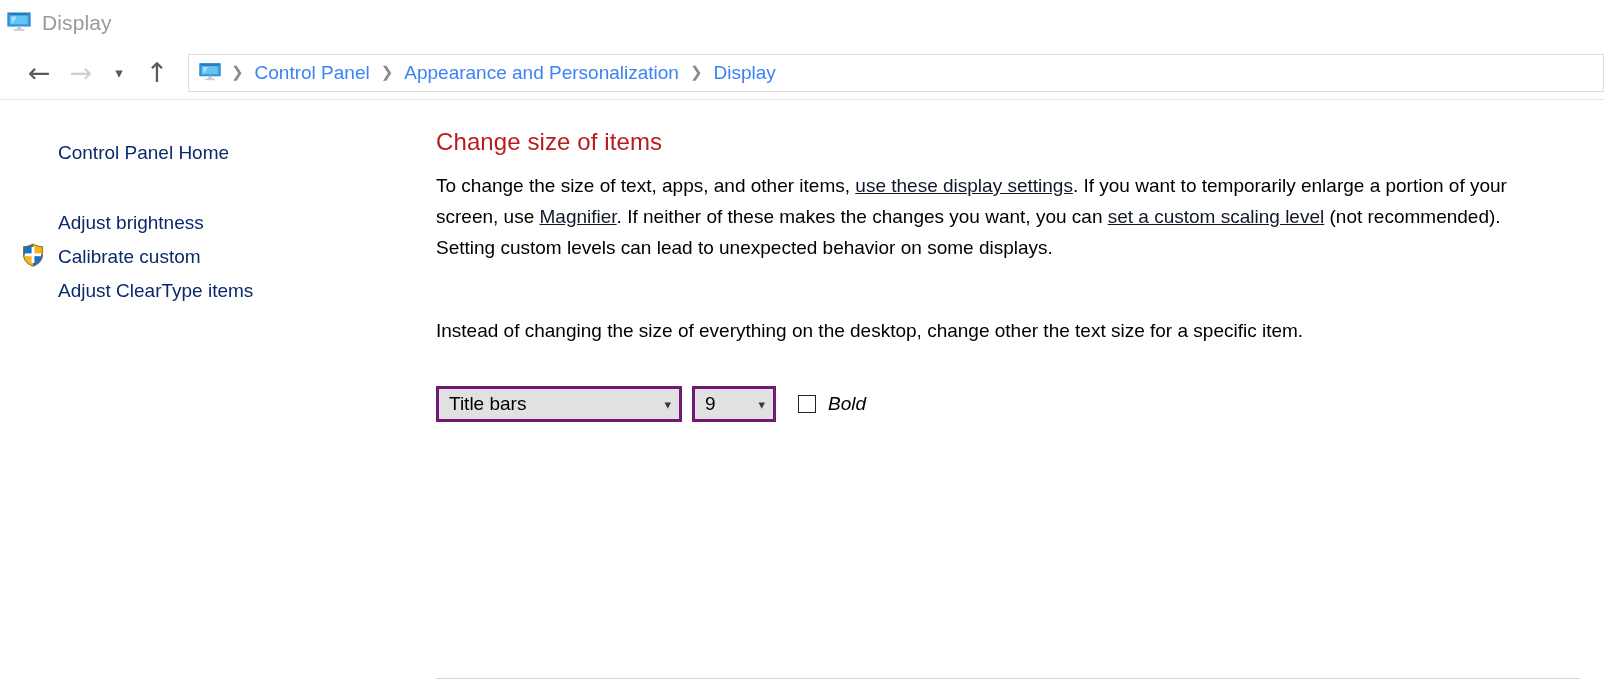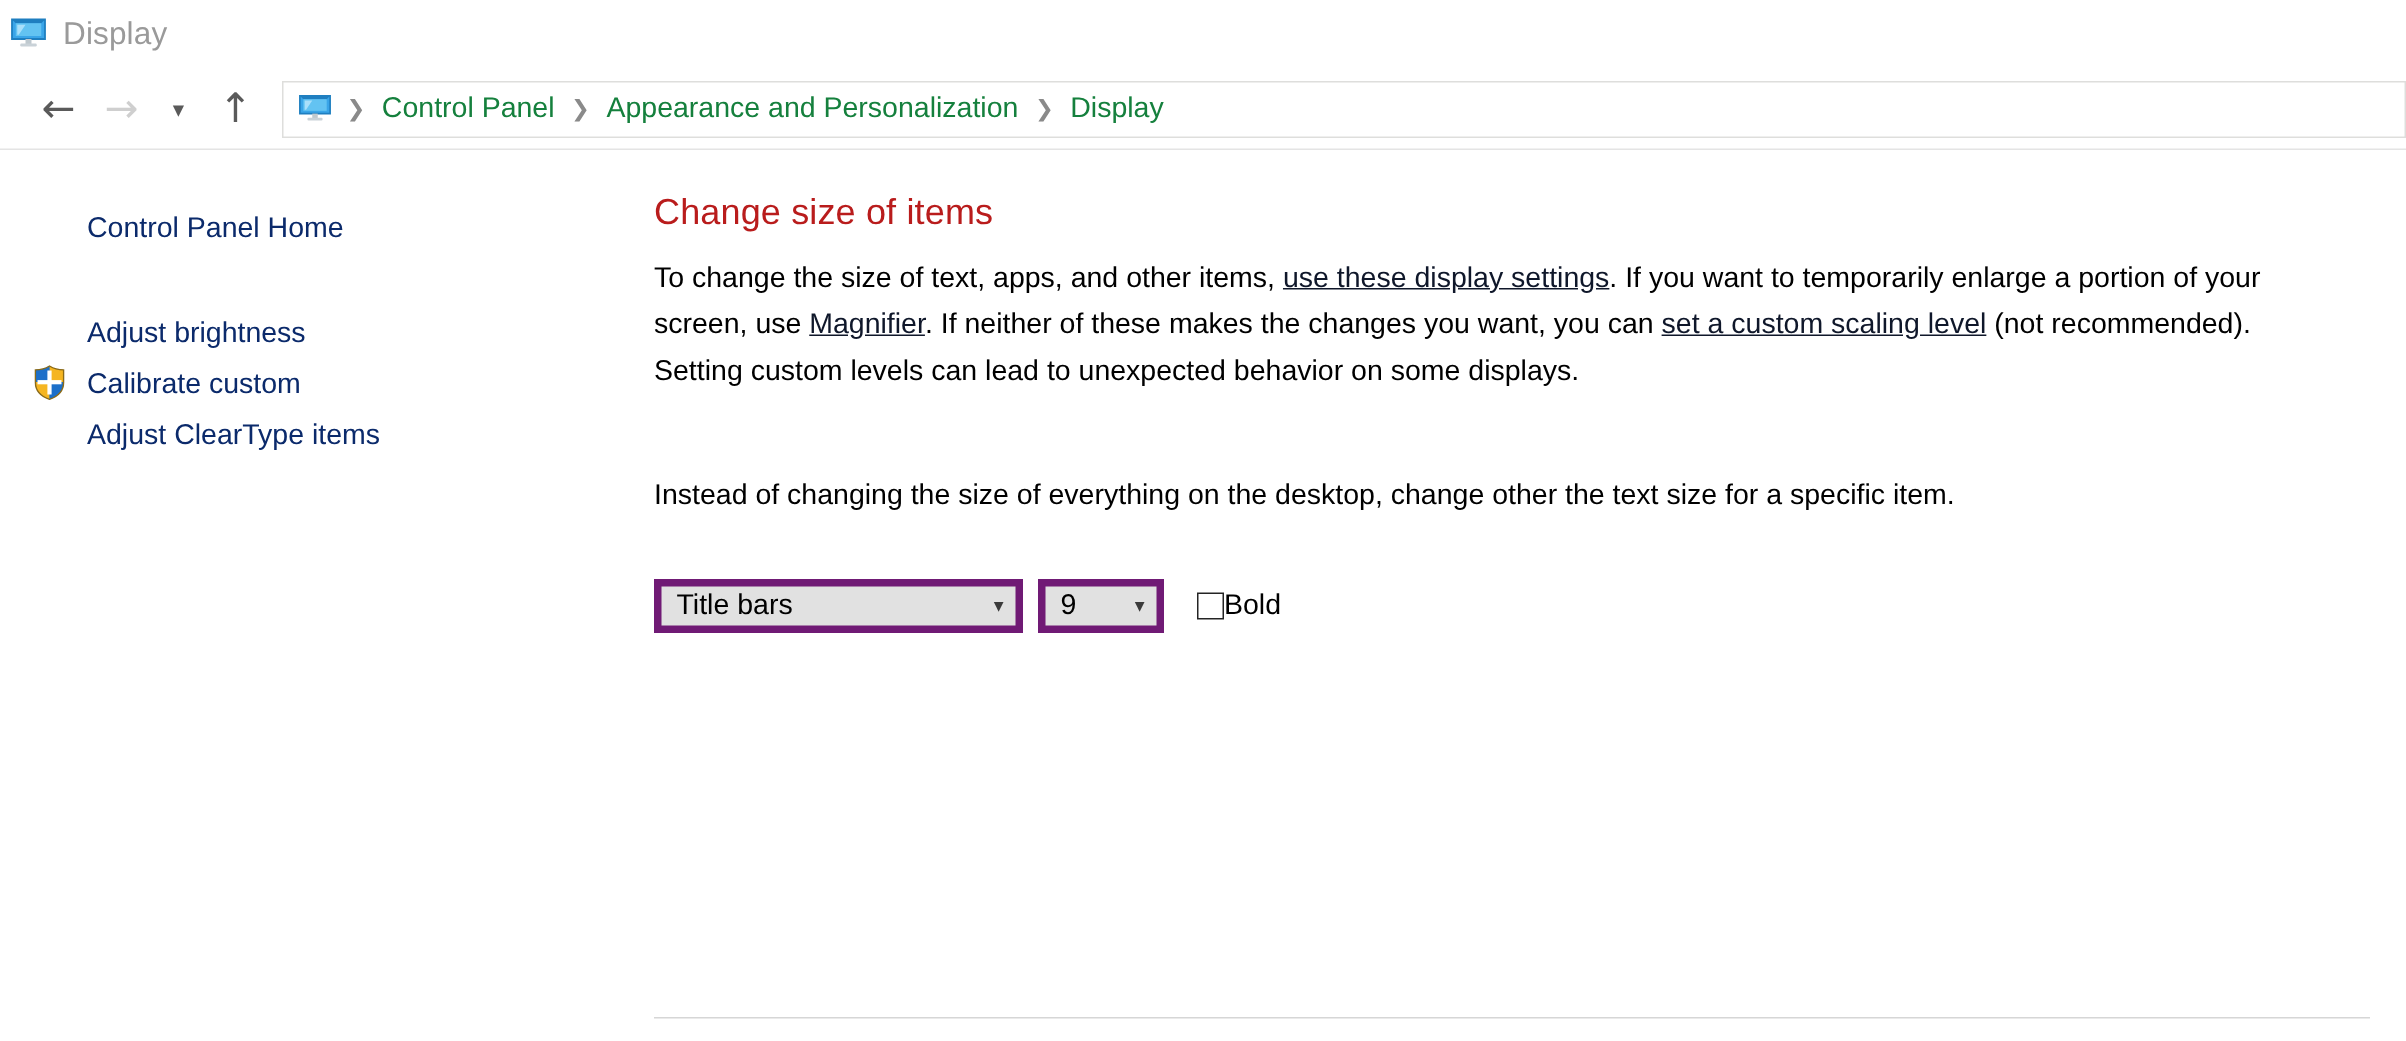--- a/index.html
+++ b/index.html
@@ -80,21 +80,21 @@
     height: 38px;
     border: 1px solid #dededc;
     background: #ffffff;
     display: flex;
     align-items: center;
     padding-left: 7px;
     box-sizing: border-box;
   }
   .crumb {
     font-size: 19px;
-    color: #15803d;
+    color: #3b82f6;
     padding: 0 4px;
     white-space: nowrap;
   }
   .crumb-sep {
     font-size: 15px;
     color: #8a8a8a;
     padding: 0 7px;
     font-family: "DejaVu Sans", sans-serif;
     line-height: 1;
   }
@@ -169,21 +169,21 @@
 
   
   .controls-row {
     display: flex;
     align-items: center;
     margin-top: 40px;
   }
   .combo {
     height: 36px;
     background: #e1e1e1;
-    border: 5px solid #701a75;
+    border: 3px solid #701a75;
     display: flex;
     align-items: center;
     justify-content: space-between;
     padding: 0 8px 0 10px;
     box-sizing: border-box;
     cursor: default;
   }
   .combo-item { width: 246px; }
   .combo-size { width: 84px; margin-left: 10px; }
   .combo-value {
@@ -207,21 +207,22 @@
   .checkbox {
     width: 18px;
     height: 18px;
     border: 1px solid #242424;
     background: #ffffff;
     box-sizing: border-box;
   }
   .check-label {
     font-size: 19px;
     color: #000000;
-    margin-left: 0;
+    margin-left: 12px;
+    font-style: italic;
   }
 
   
   .divider {
     position: absolute;
     left: 0;
     right: 24px;
     top: 578px;
     height: 1px;
     background: #d6d6d6;

